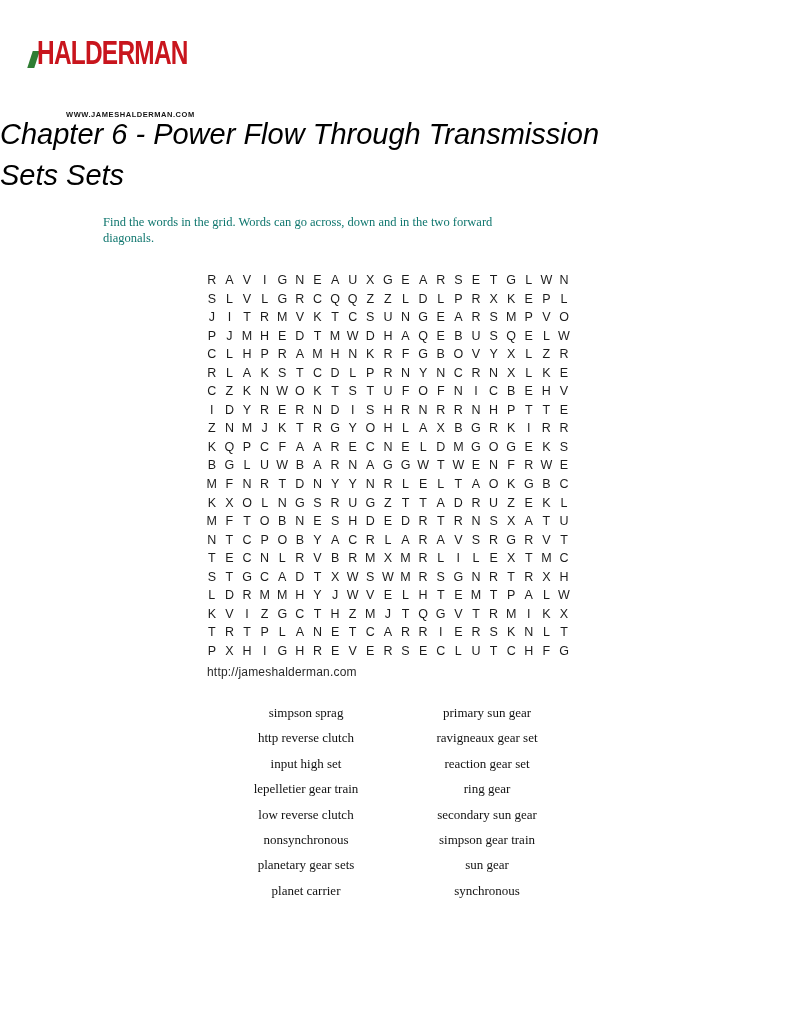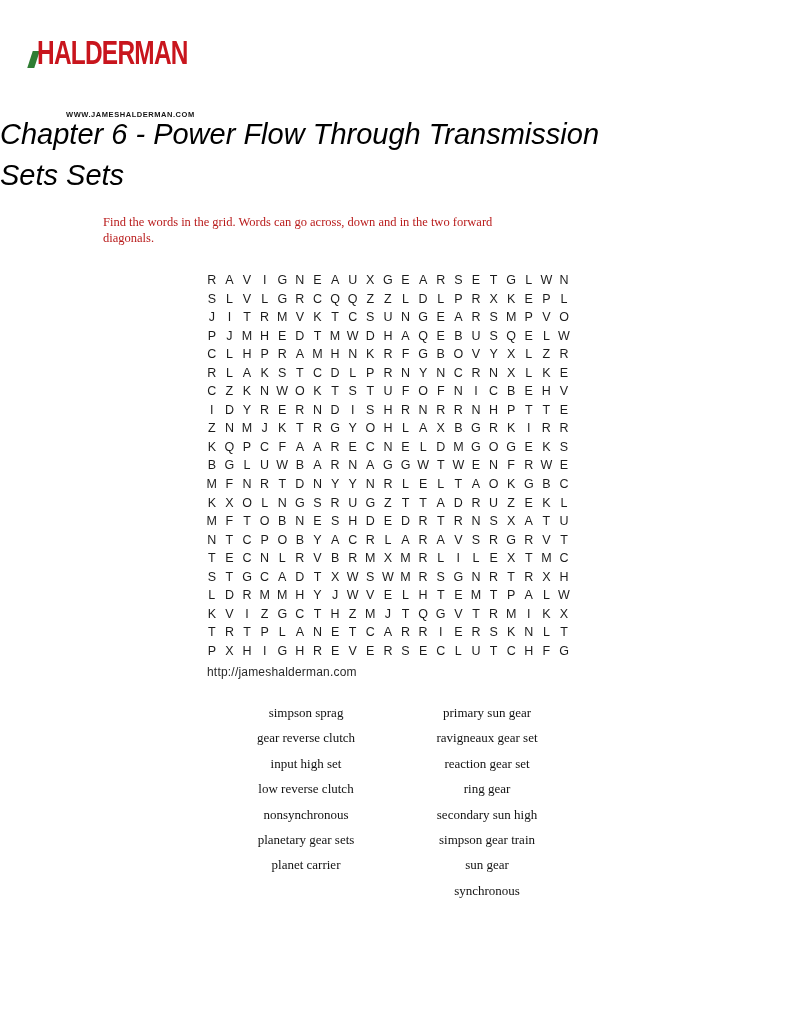--- a/index.html
+++ b/index.html
@@ -31,21 +31,21 @@
   .title {
     position:absolute; left:0; top:114px; width:791px; text-align:left;
     font-family:"Liberation Sans", sans-serif; font-weight:normal;
     font-size:29px; line-height:41px; color:#000000;font-style:italic;
   }
 
   
   .instructions {
     position:absolute; left:103px; top:215px; width:430px;
     font-family:"Liberation Serif", serif; font-size:12.5px;
-    line-height:15.5px; color:#b91c1c;
+    line-height:15.5px; color:#0f766e;
   }
 
   
   .grid { position:absolute; left:203px; top:271px; }
   .grid-row { display:flex; height:18.55px; }
   .grid-cell {
     display:inline-block; width:17.62px; text-align:center;
     font-family:"Liberation Sans", sans-serif; font-size:12.5px;
     line-height:18.55px; color:#1c1c1c;
   }
@@ -570,31 +570,32 @@
         <span class="grid-cell">H</span>
         <span class="grid-cell">F</span>
         <span class="grid-cell">G</span>
       </div>
     </div>
 
   <div class="grid-url">http://jameshalderman.com</div>
 
   <div class="word-col word-col-left">
       <div class="word-item">simpson sprag</div>
-      <div class="word-item">gear reverse clutch</div>
+      <div class="word-item">http reverse clutch</div>
       <div class="word-item">input high set</div>
+      <div class="word-item">lepelletier gear train</div>
       <div class="word-item">low reverse clutch</div>
       <div class="word-item">nonsynchronous</div>
       <div class="word-item">planetary gear sets</div>
       <div class="word-item">planet carrier</div>
     </div>
   <div class="word-col word-col-right">
       <div class="word-item">primary sun gear</div>
       <div class="word-item">ravigneaux gear set</div>
       <div class="word-item">reaction gear set</div>
       <div class="word-item">ring gear</div>
-      <div class="word-item">secondary sun high</div>
+      <div class="word-item">secondary sun gear</div>
       <div class="word-item">simpson gear train</div>
       <div class="word-item">sun gear</div>
       <div class="word-item">synchronous</div>
     </div>
 
 </div>
 
 </body></html>

